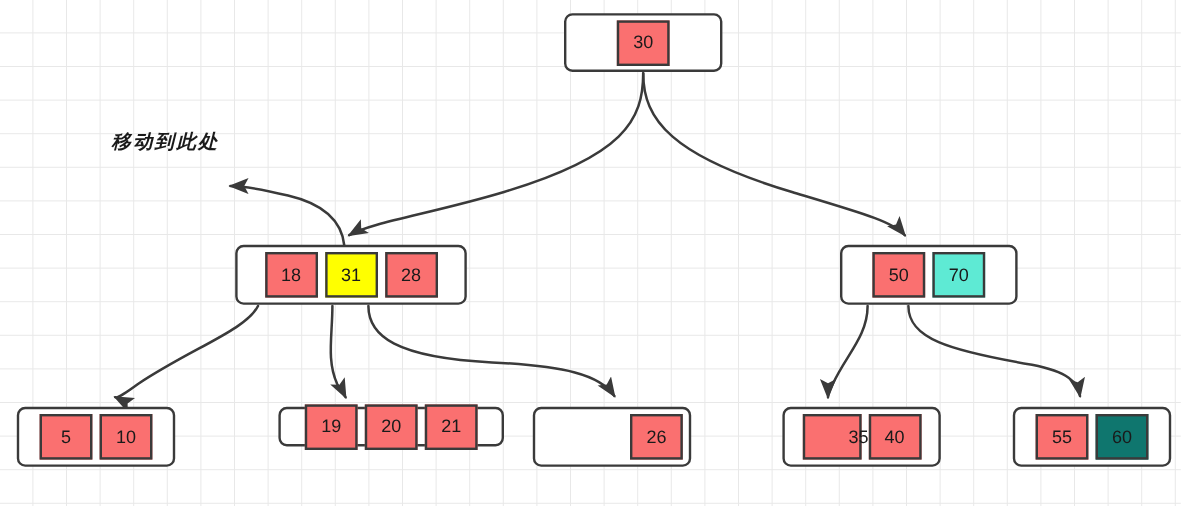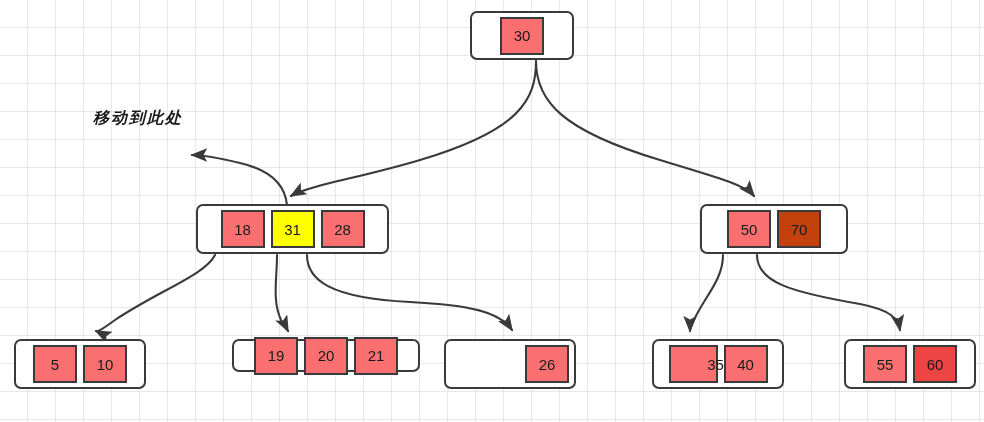--- a/index.html
+++ b/index.html
@@ -76,50 +76,50 @@
         <path d="M 215 255 C 205 275 160 290 115 320 C 104 328 98 332 96 331" marker-end="url(#ah)"></path>
         <path d="M 277 255 C 277 280 272 300 281 320 C 284 326 287 329 288 331" marker-end="url(#ah)"></path>
         <path d="M 307 255 C 307 280 330 298 410 302 C 470 305 500 312 512 330" marker-end="url(#ah)"></path>
         <path d="M 723 255 C 723 280 705 296 694 320 C 691 326 690 329 690 331" marker-end="url(#ah)"></path>
         <path d="M 757 255 C 757 282 790 292 860 304 C 890 310 898 318 900 330" marker-end="url(#ah)"></path>
         <path d="M 287 205 C 285 185 270 170 240 163 C 215 157 198 155 192 155" marker-end="url(#ah)"></path>
       </g>
   </svg>
 
   <div id="node-layer">
-      <div class="node" style="left: 470px; top: 11px; width: 104px; height: 49px; border-color: rgb(58, 58, 58); background: rgb(255, 255, 255); justify-content: center;">
+      <div class="node" style="left: 470px; top: 11px; width: 132px; height: 49px; border-color: rgb(58, 58, 58); background: rgb(255, 255, 255); justify-content: center;">
         <div class="cell" style="background: rgb(250, 112, 112); border-color: rgb(58, 58, 58); color: rgb(26, 26, 26);">30</div>
       </div>
       <div class="node" style="left: 196px; top: 204px; width: 193px; height: 50px; border-color: rgb(58, 58, 58); background: rgb(255, 255, 255); justify-content: center;">
         <div class="cell" style="background: rgb(250, 112, 112); border-color: rgb(58, 58, 58); color: rgb(26, 26, 26);">18</div>
         <div class="cell highlight" style="background: rgb(255, 255, 0); border-color: rgb(58, 58, 58); color: rgb(26, 26, 26);">31</div>
         <div class="cell" style="background: rgb(250, 112, 112); border-color: rgb(58, 58, 58); color: rgb(26, 26, 26);">28</div>
       </div>
       <div class="node" style="left: 700px; top: 204px; width: 148px; height: 50px; border-color: rgb(58, 58, 58); background: rgb(255, 255, 255); justify-content: center;">
         <div class="cell" style="background: rgb(250, 112, 112); border-color: rgb(58, 58, 58); color: rgb(26, 26, 26);">50</div>
-        <div class="cell" style="background: #c2410c; border-color: rgb(58, 58, 58); color: rgb(26, 26, 26);">70</div>
+        <div class="cell" style="background: #5eead4; border-color: rgb(58, 58, 58); color: rgb(26, 26, 26);">70</div>
       </div>
       <div class="node" style="left: 14px; top: 339px; width: 132px; height: 50px; border-color: rgb(58, 58, 58); background: rgb(255, 255, 255); justify-content: center;">
         <div class="cell" style="background: rgb(250, 112, 112); border-color: rgb(58, 58, 58); color: rgb(26, 26, 26);">5</div>
         <div class="cell" style="background: rgb(250, 112, 112); border-color: rgb(58, 58, 58); color: rgb(26, 26, 26);">10</div>
       </div>
       <div class="node" style="left: 232px; top: 339px; width: 188px; height: 33px; border-color: rgb(58, 58, 58); background: rgb(255, 255, 255); justify-content: center;">
         <div class="cell" style="background: rgb(250, 112, 112); border-color: rgb(58, 58, 58); color: rgb(26, 26, 26);">19</div>
         <div class="cell" style="background: rgb(250, 112, 112); border-color: rgb(58, 58, 58); color: rgb(26, 26, 26);">20</div>
         <div class="cell" style="background: rgb(250, 112, 112); border-color: rgb(58, 58, 58); color: rgb(26, 26, 26);">21</div>
       </div>
       <div class="node" style="left: 444px; top: 339px; width: 132px; height: 50px; border-color: rgb(58, 58, 58); background: rgb(255, 255, 255); justify-content: flex-end;">
         <div class="cell empty"></div>
         <div class="cell" style="background: rgb(250, 112, 112); border-color: rgb(58, 58, 58); color: rgb(26, 26, 26);">26</div>
       </div>
       <div class="node" style="left: 652px; top: 339px; width: 132px; height: 50px; border-color: rgb(58, 58, 58); background: rgb(255, 255, 255); justify-content: center;">
         <div class="cell" style="background: rgb(250, 112, 112); border-color: rgb(58, 58, 58); color: rgb(26, 26, 26); padding-left: 45px;">35</div>
         <div class="cell" style="background: rgb(250, 112, 112); border-color: rgb(58, 58, 58); color: rgb(26, 26, 26);">40</div>
       </div>
       <div class="node" style="left: 828px; top: 339px; width: 132px; height: 50px; border-color: rgb(58, 58, 58); background: rgb(255, 255, 255); justify-content: center; margin-left: 16px;">
         <div class="cell" style="background: rgb(250, 112, 112); border-color: rgb(58, 58, 58); color: rgb(26, 26, 26);">55</div>
-        <div class="cell" style="background: #ef4444; border-color: rgb(58, 58, 58); color: rgb(26, 26, 26);">60</div>
+        <div class="cell" style="background: #0f766e; border-color: rgb(58, 58, 58); color: rgb(26, 26, 26);">60</div>
       </div>
     </div>
 
   <div class="annotation" style="left: 93px; top: 108px; color: rgb(26, 26, 26);">移动到此处</div>
 
 </div>
 
 </body></html>

